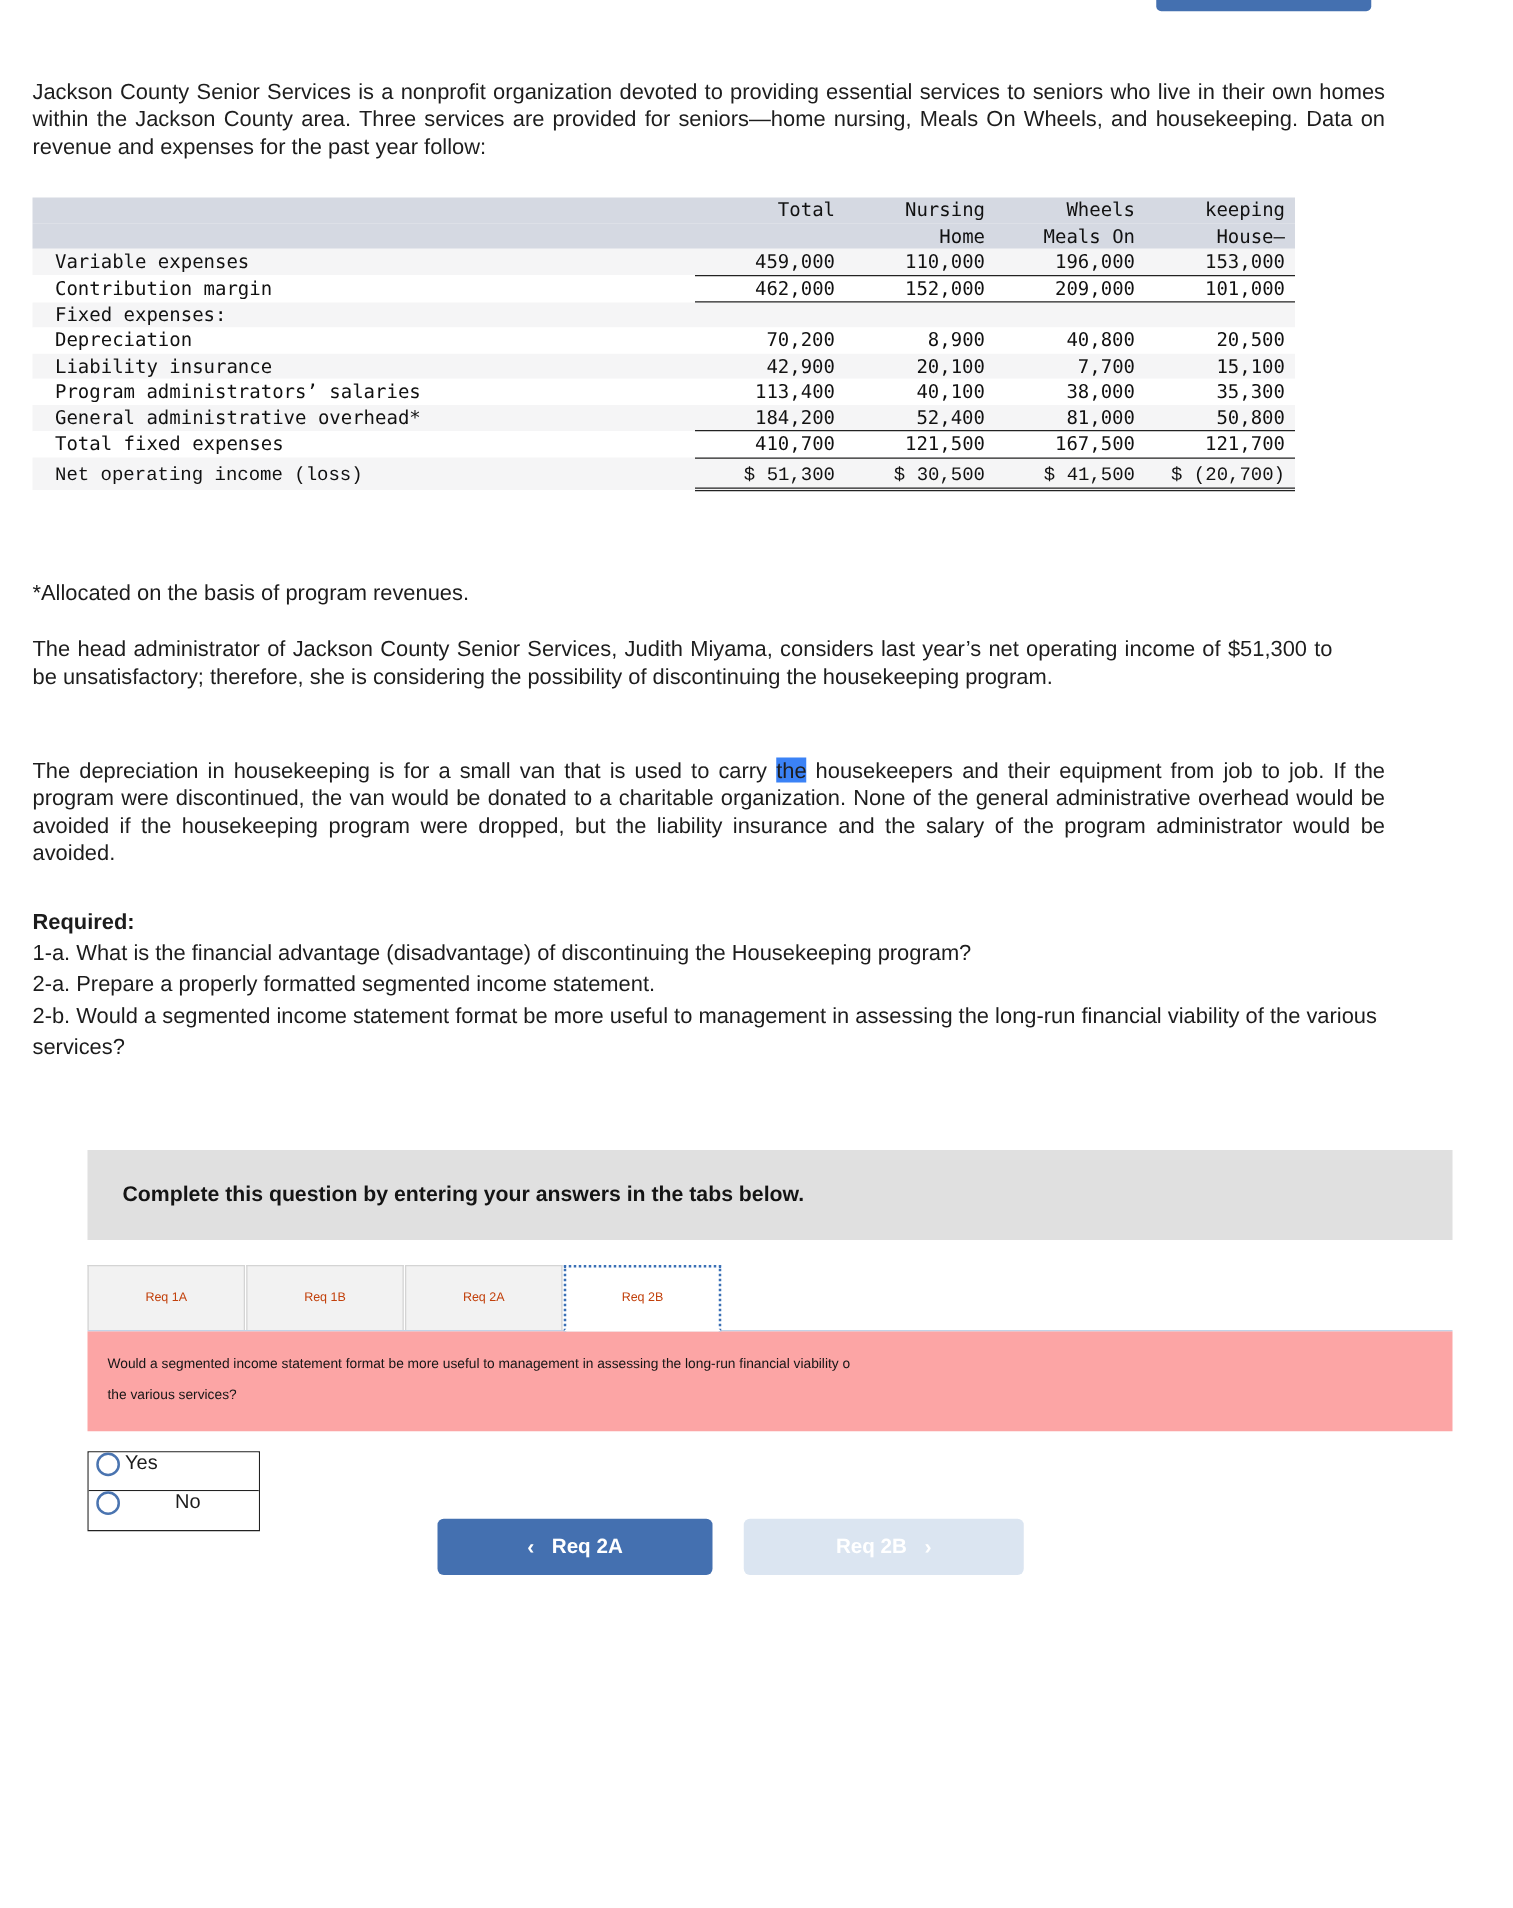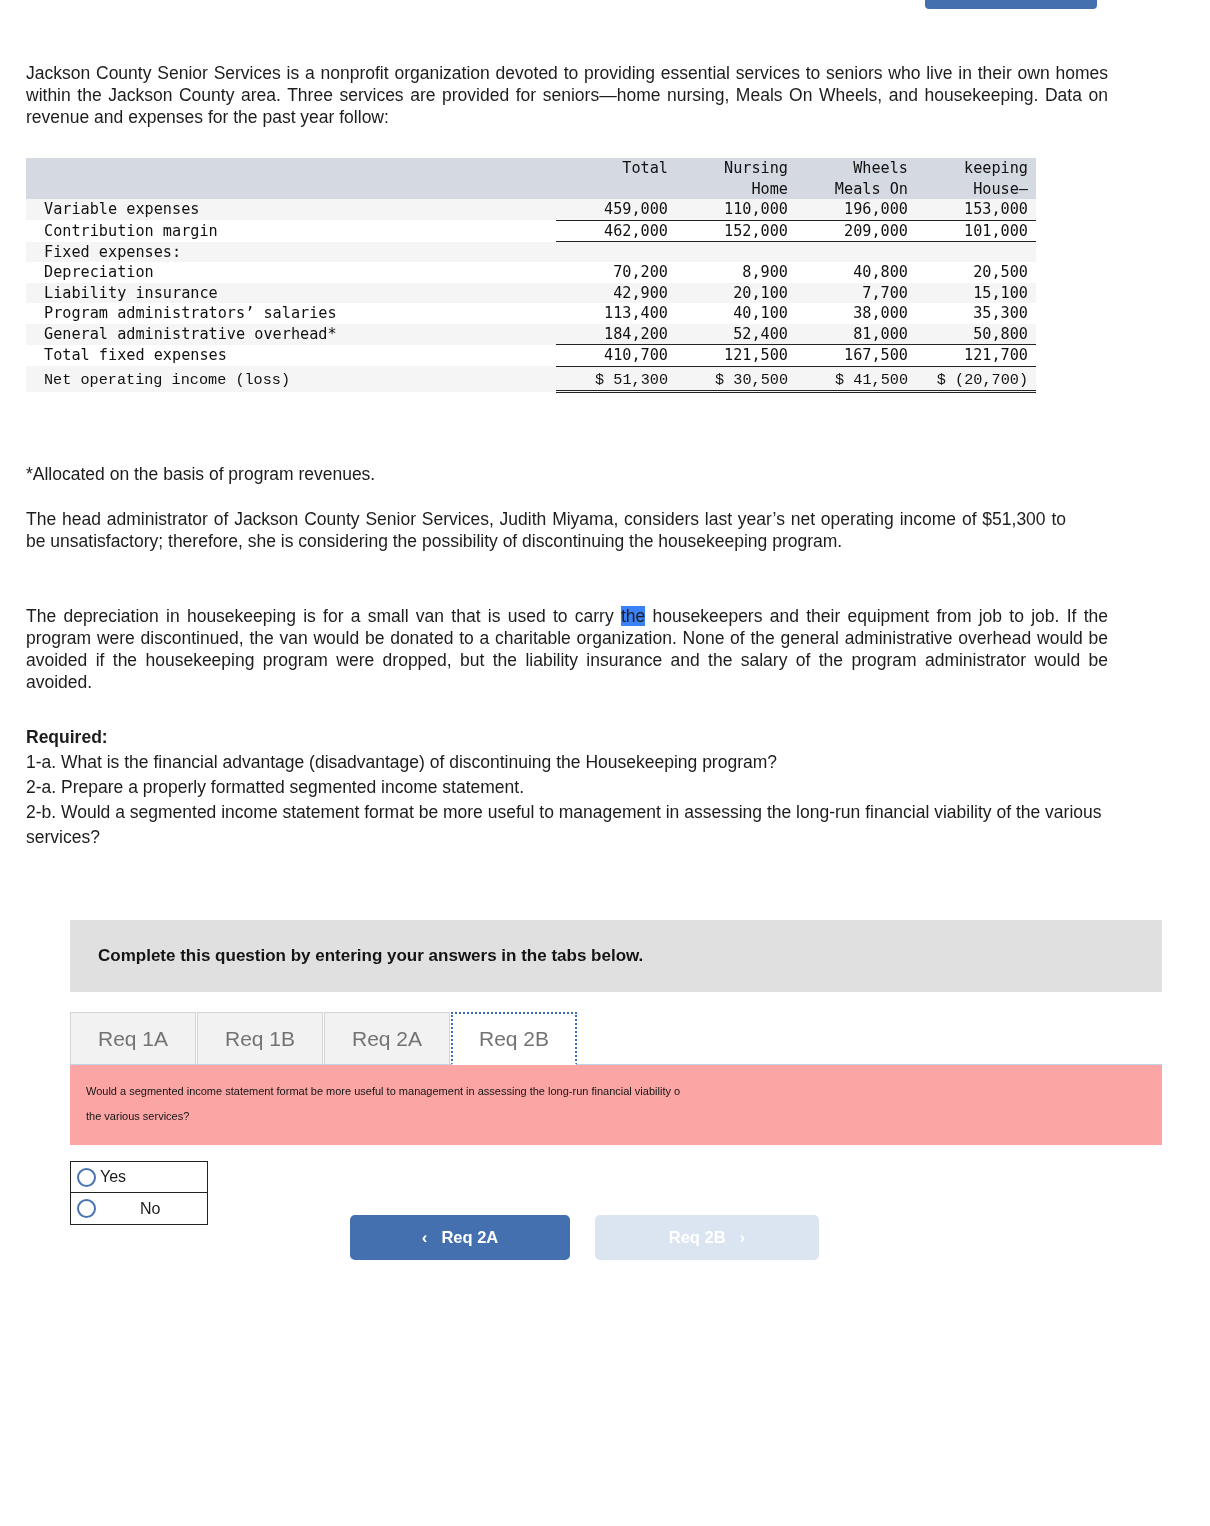--- a/index.html
+++ b/index.html
@@ -106,22 +106,22 @@
     border-bottom: 1.2px solid #c3d3e6;
     display: flex;
     align-items: flex-end;
   }
   .tab {
     width: 126px; height: 52px;
     background: #f2f2f2;
     border: 1px solid #d4d4d4;
     border-bottom: none;
     display: flex; align-items: center; justify-content: center;
-    font-size: 21px;
-    color: #737373;
+    font-size: 10px;
+    color: #c2410c;
     margin-right: 1px;
     cursor: pointer;
   }
   .tab.active {
     background: #ffffff;
     border: 2px dotted #3a6fb5;
     border-bottom: 2px solid #ffffff;
     position: relative;
     z-index: 3;
     margin-bottom: -1.2px;
@@ -138,21 +138,20 @@
   }
   .qbox .qline2 { white-space: normal; }
   .answers {
     margin-top: 16px;
     width: 138px;
     border: 1px solid #222;
   }
   .ans-row {
     height: 31px;
     display: flex;
-    align-items: center;
     padding-left: 6px;
     font-size: 16px;
     border-bottom: 1px solid #222;
     background: #fff;
     cursor: pointer;
   }
   .ans-row:last-child { border-bottom: none; gap: 40px; }
   .radio {
     width: 19px; height: 19px;
     border: 2px solid #4a74b0;

